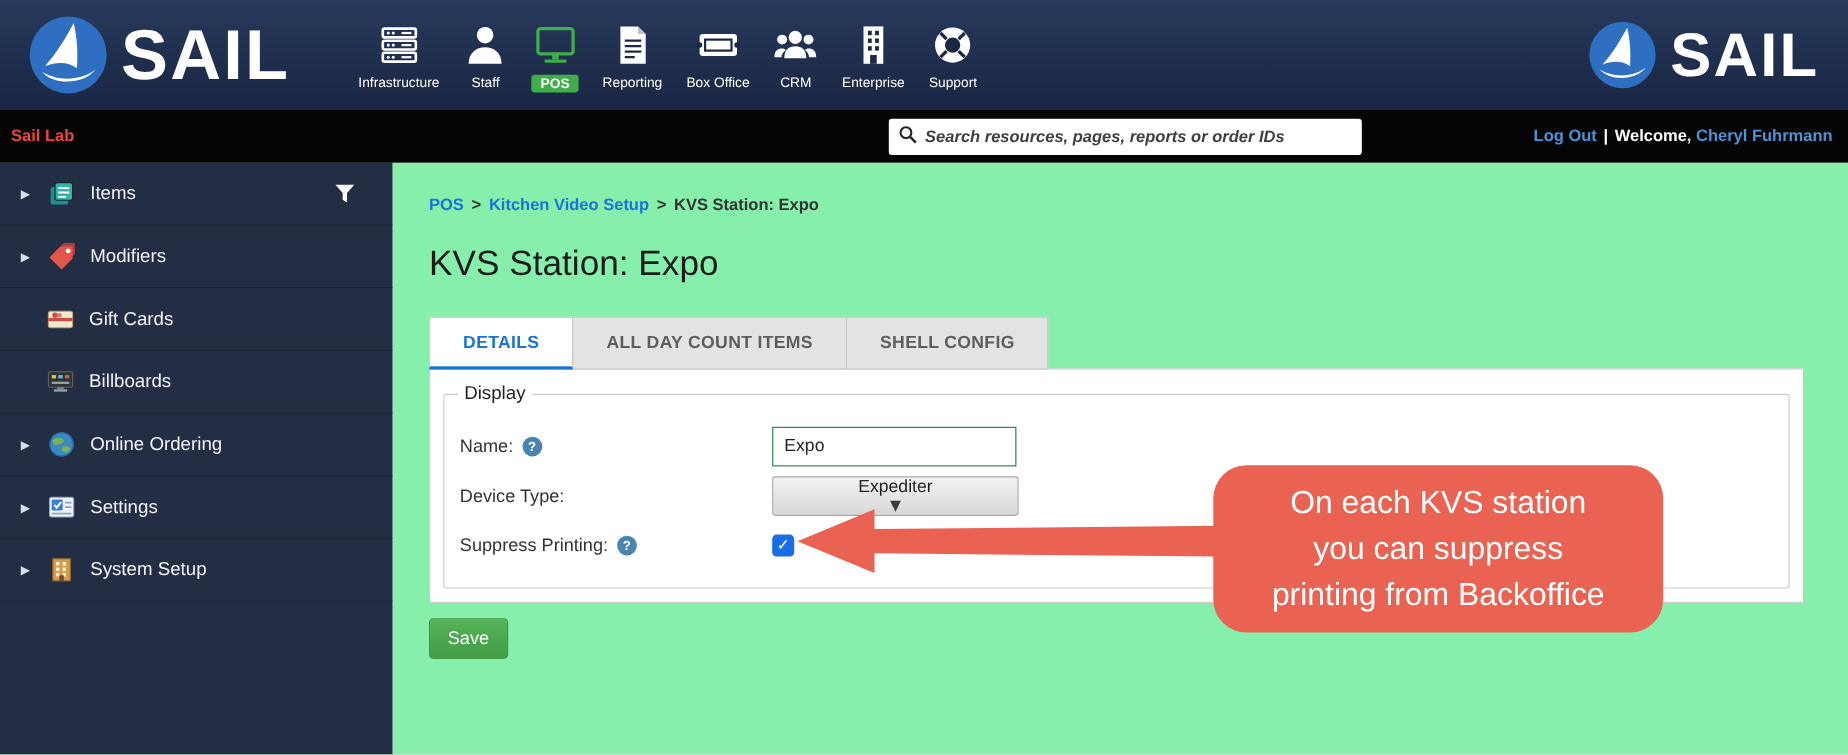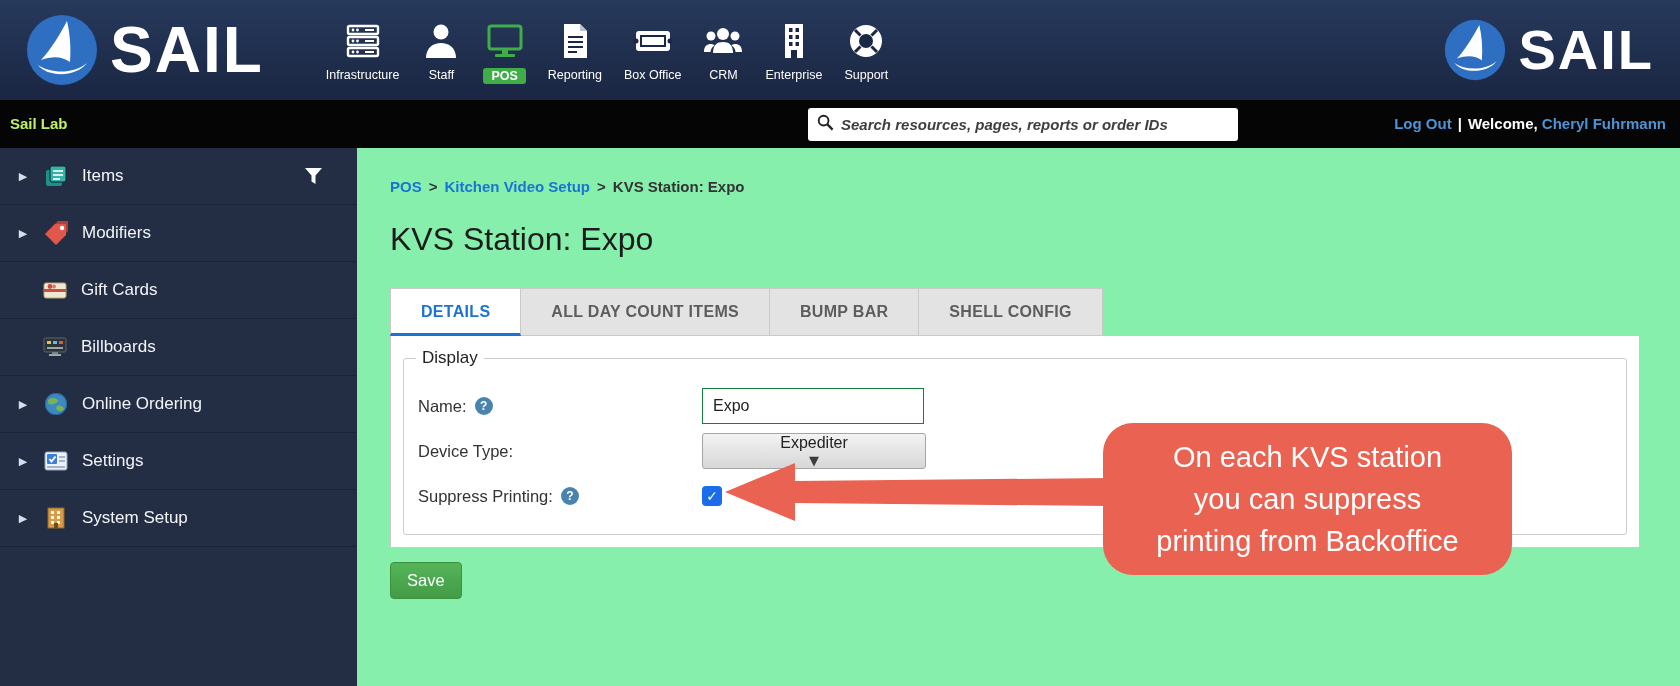--- a/index.html
+++ b/index.html
@@ -18,21 +18,21 @@
 
   .nav { display:flex; align-items:flex-start; gap:22px; margin-left:62px; padding-top:4px; }
   .nav-item { display:flex; flex-direction:column; align-items:center; gap:7px; cursor:pointer; }
   .nav-icon { width:40px; height:40px; }
   .nav-icon svg { width:40px; height:40px; display:block; }
   .nav-label { color:#fff; font-size:12.5px; white-space:nowrap; }
   .nav-label.pill { background:#3fae49; padding:1px 8px; border-radius:3px; font-weight:bold; }
 
   
   .subheader { height:48px; background:#050505; position:relative; }
-  .location { position:absolute; left:10px; top:15px; color:#bef264; font-weight:bold; font-size:15px; }
+  .location { position:absolute; left:10px; top:15px; color:#ef4444; font-weight:bold; font-size:15px; }
   .search-box { position:absolute; left:808px; top:8px; width:430px; height:33px; background:#fff;
                 border-radius:3px; display:flex; align-items:center; padding:0 9px; gap:7px; }
   .search-box svg { width:17px; height:17px; flex:0 0 auto; }
   .search-input { border:none; outline:none; flex:1; font-size:15px; font-family:"Liberation Sans",sans-serif; color:#222; background:transparent; }
   .search-input::placeholder { color:#3f3f3f; font-style:italic; font-weight:bold; opacity:1; }
   .user-area { position:absolute; right:14px; top:15px; font-size:15px; font-weight:bold; color:#fff; white-space:nowrap; }
   .user-area a { text-decoration:none; color:#4d94d6; cursor:pointer; }
   .user-area .pipe { margin:0 6px; color:#fff; }
 
   
@@ -361,21 +361,20 @@
 
       <div class="breadcrumb">
         <a>POS</a><span class="sep">&gt;</span><a>Kitchen Video Setup</a><span class="sep">&gt;</span><span>KVS Station: Expo</span>
       </div>
 
       <h1 class="page-title">KVS Station: Expo</h1>
 
       <div class="tabs">
         <div class="tab active">DETAILS</div>
         <div class="tab">ALL DAY COUNT ITEMS</div>
-        <div class="tab">BUMP BAR</div>
         <div class="tab">SHELL CONFIG</div>
       </div>
 
       <div class="panel">
         <fieldset>
           <legend>Display</legend>
 
           <div class="form-row">
             <span class="field-label">
               <span>Name:</span>

